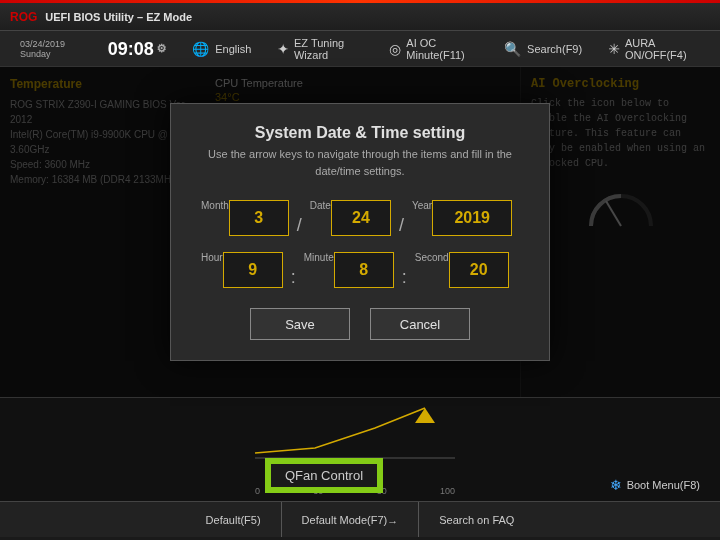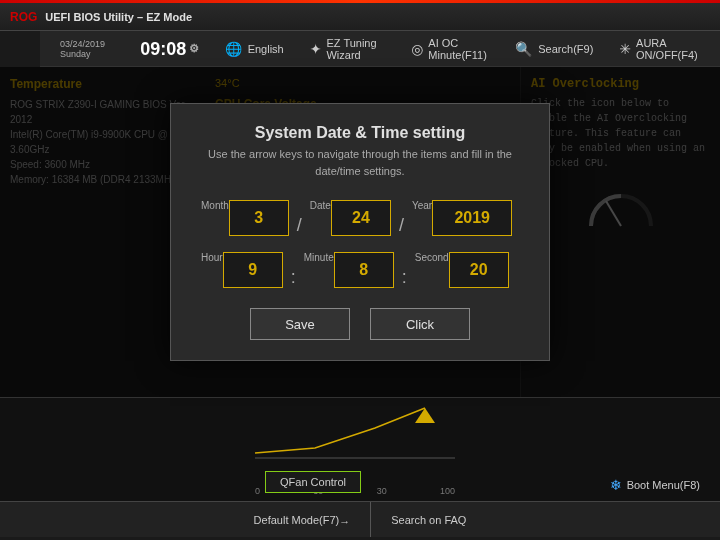--- a/index.html
+++ b/index.html
@@ -35,21 +35,20 @@
 
     
     .nav-bar {
       background: #252525;
       height: 36px;
       display: flex;
       align-items: center;
       padding: 0 20px;
       gap: 26px;
       border-bottom: 1px solid #333;
-      margin-left: 40px;
     }
     .datetime-block {
       display: flex;
       flex-direction: column;
       color: #aaa;
       font-size: 9px;
       width: 75px;
     }
     .datetime-time {
       color: #fff;
@@ -253,23 +252,23 @@
       display: flex;
       align-items: flex-end;
       padding: 5px 10px;
       position: relative;
     }
     .qfan-btn {
       position: absolute;
       bottom: 10px;
       left: 260px;
       background: #1a1a1a;
-      border: 1px solid #84cc16;
+      border: 6px solid #84cc16;
       color: #ccc;
-      font-size: 11px;
+      font-size: 13px;
       padding: 4px 14px;
       cursor: pointer;
     }
     .boot-btn {
       position: absolute;
       bottom: 10px;
       right: 30px;
       background: transparent;
       border: none;
       color: #ccc;
@@ -361,20 +360,21 @@
     <div class="info-text">
       <div>ROG STRIX Z390-I GAMING   BIOS Ver. 2012</div>
       <div>Intel(R) Core(TM) i9-9900K CPU @ 3.60GHz</div>
       <div>Speed: 3600 MHz</div>
       <div>Memory: 16384 MB (DDR4 2133MHz)</div>
     </div>
   </div>
 
   <div class="center-panel">
     <div class="temp-section">
+      <div class="section-label">CPU Temperature</div>
       <div class="temp-value">34°C</div>
     </div>
     <div>
       <div class="voltage-label">CPU Core Voltage</div>
       <div class="voltage-value">1.021 V</div>
     </div>
     <div style="margin-top:8px;">
       <div class="mb-temp-label">Motherboard Temperature</div>
       <div class="mb-temp-value">36°C</div>
     </div>
@@ -426,21 +426,21 @@
         </div>
         <span class="field-sep">:</span>
         <div class="field-group">
           <span class="field-label">Second</span>
           <input class="field-input" type="text" value="20" style="">
         </div>
       </div>
 
       <div class="modal-buttons">
         <button class="btn-save">Save</button>
-        <button class="btn-cancel">Click</button>
+        <button class="btn-cancel">Cancel</button>
       </div>
     </div>
   </div>
 </div>
 
 <div class="bottom-area" style="position:relative; height:104px; background:#111; border-top:1px solid #333;">
   <div class="chart-area" style="position:relative; height:70px; overflow:hidden;">
 
     <svg style="position:absolute; left:255px; top:0; width:200px; height:65px;" viewBox="0 0 200 65">
       <line x1="0" y1="60" x2="200" y2="60" stroke="#555" stroke-width="1"></line>
@@ -459,15 +459,16 @@
 
   <button class="qfan-btn" style="position:absolute; bottom:8px; left:265px;">QFan Control</button>
 
   <button class="boot-btn" style="position:absolute; bottom:8px; right:20px; background:transparent; border:none; color:#ccc; font-size:11px; cursor:pointer; display:flex; align-items:center; gap:5px;">
     <span class="snowflake-icon">❄</span>
     <span>Boot Menu(F8)</span>
   </button>
 </div>
 
 <div class="footer-bar">
+  <div class="footer-item">Default(F5)</div>
   <div class="footer-item">Default Mode(F7)→</div>
   <div class="footer-item">Search on FAQ</div>
 </div>
 
 </body></html>

